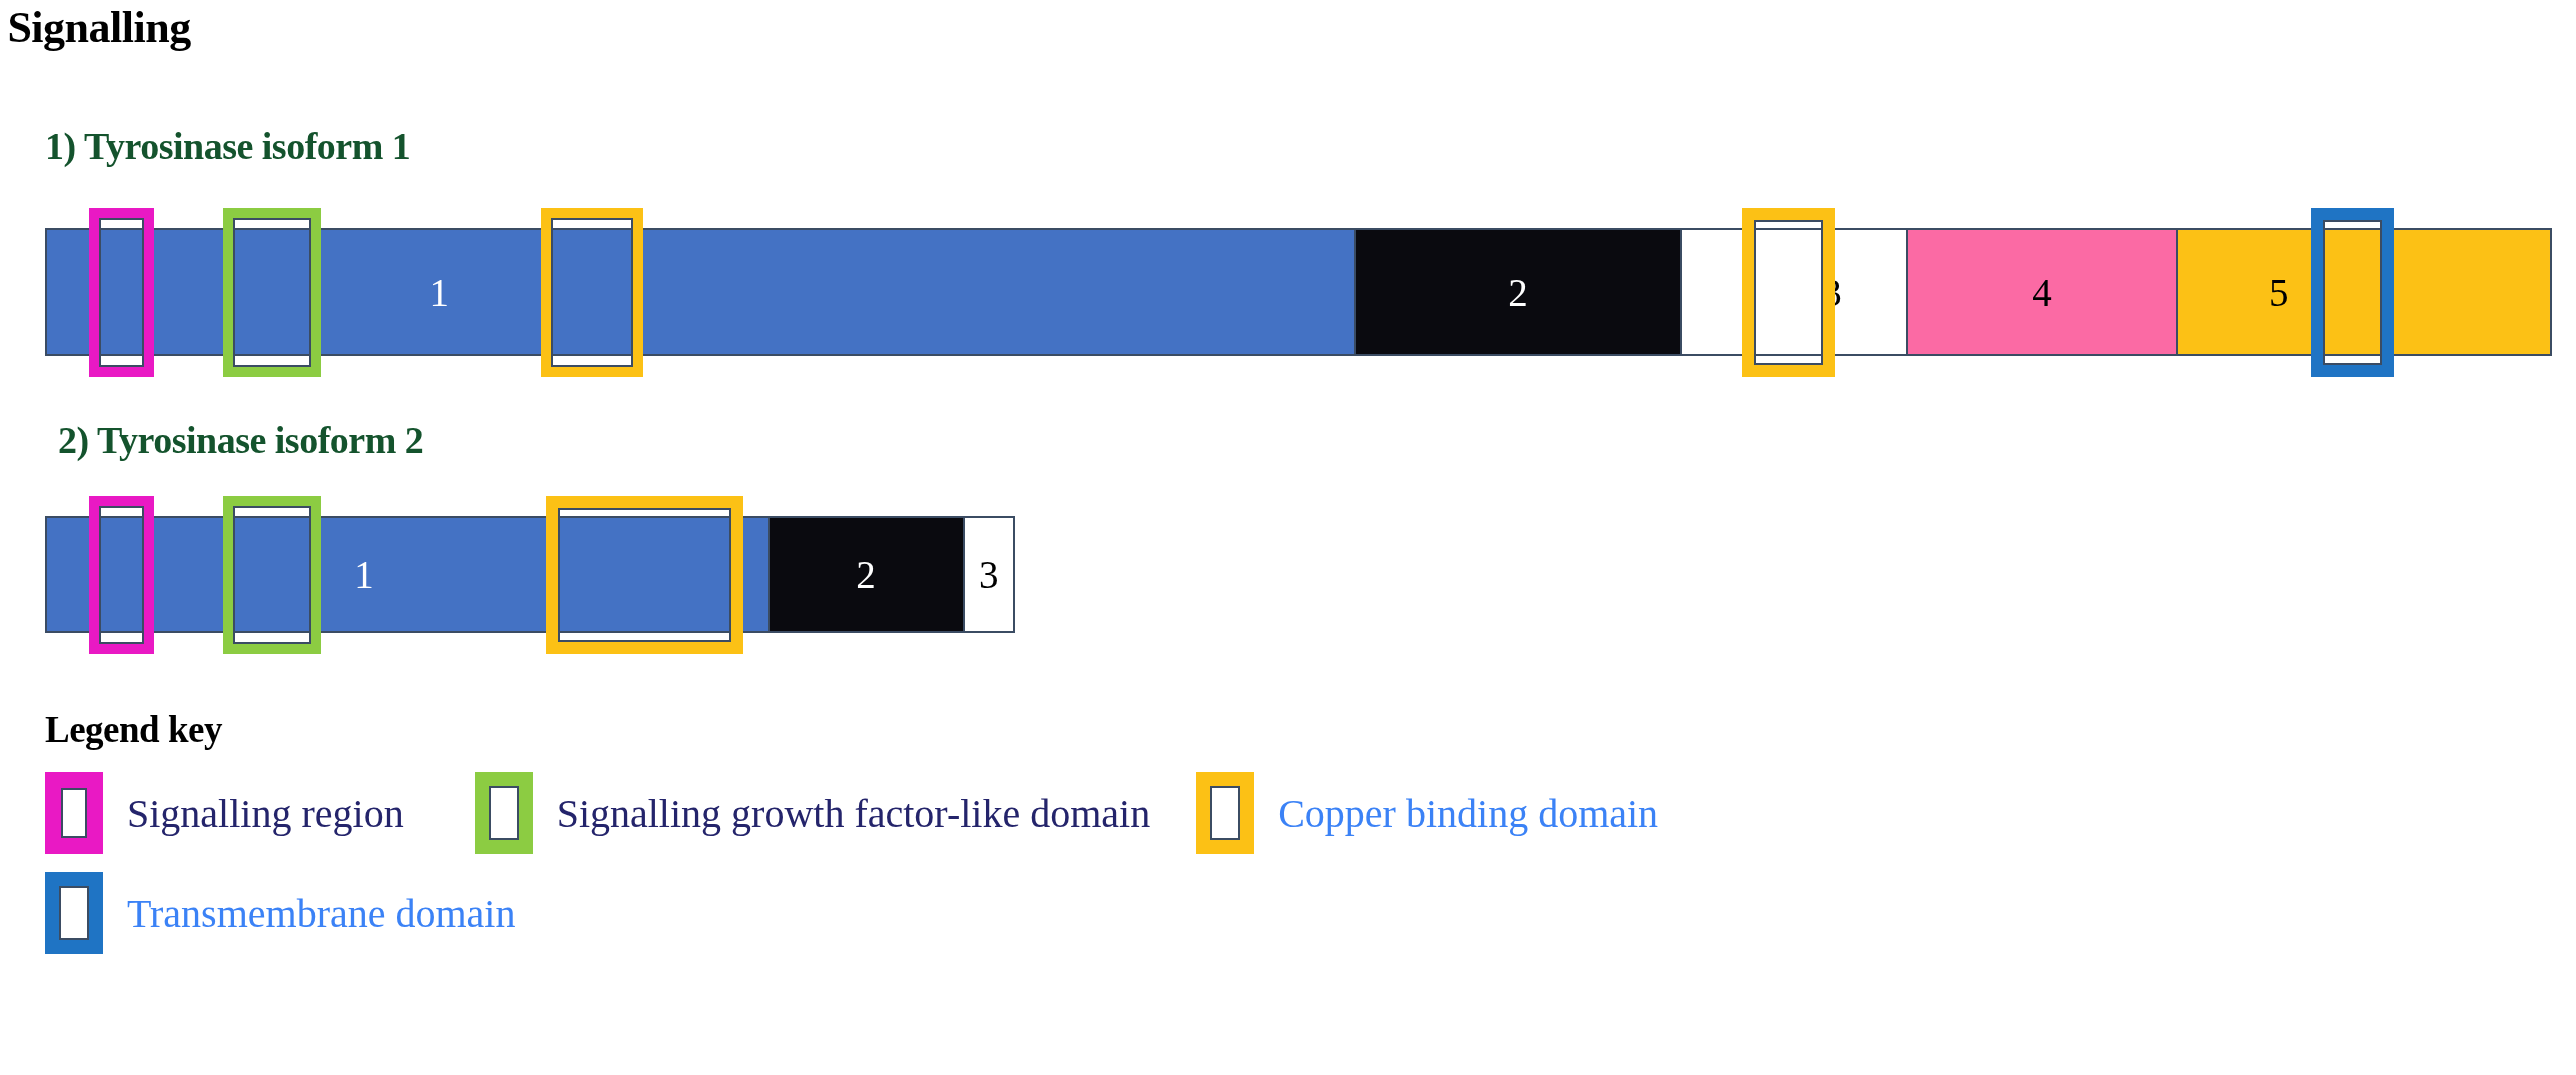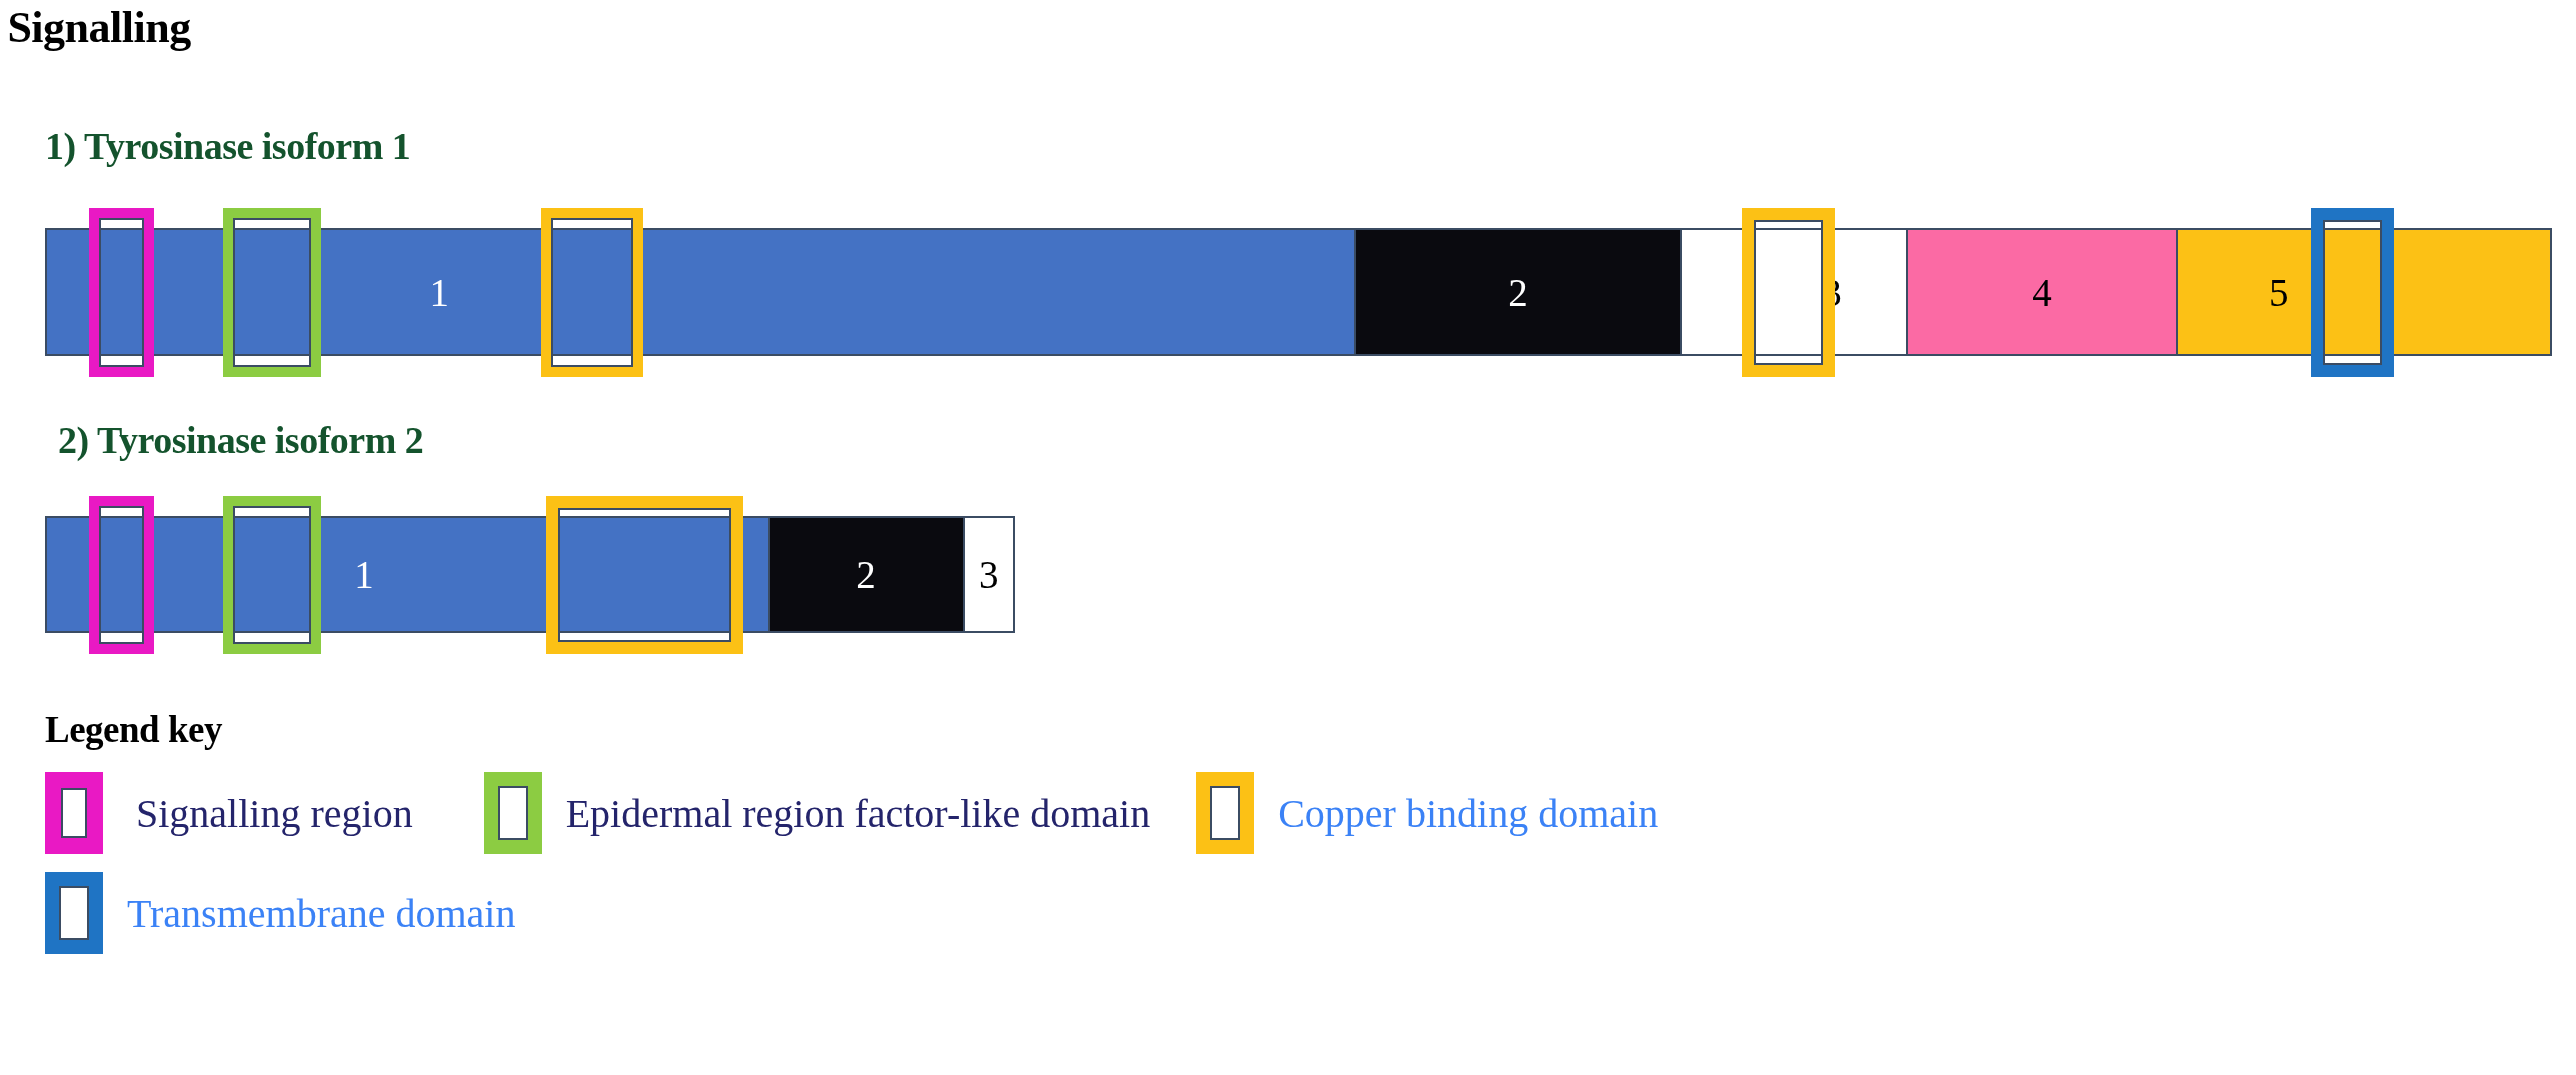--- a/index.html
+++ b/index.html
@@ -178,31 +178,31 @@
     </div>
     <div class="domain-box" style="left: 51.67%; width: 20.29%; height: 158px; top: -20.4px; border: 12px solid rgb(252, 193, 21);">
       <span class="inner-outline"></span>
     </div>
   </div>
 
 <div class="abs" id="legend-key-heading">Legend key</div>
 
 <div id="legend">
     <div class="legend-row">
-      <div class="legend-item" style="margin-right: 71px; gap: 9px;">
+      <div class="legend-item" style="margin-right: 71px;">
         <span class="legend-swatch" style="border: 16px solid rgb(233, 25, 196);">
           <span class="inner-outline"></span>
         </span>
         <span class="legend-label" style="color: rgb(36, 36, 107);">Signalling  region</span>
       </div>
       <div class="legend-item" style="margin-right: 46px;">
         <span class="legend-swatch" style="border: 14px solid rgb(140, 204, 66);">
           <span class="inner-outline"></span>
         </span>
-        <span class="legend-label" style="color: rgb(36, 36, 107);">Epidermal region  factor-like  domain</span>
+        <span class="legend-label" style="color: rgb(36, 36, 107);">Signalling growth  factor-like  domain</span>
       </div>
       <div class="legend-item">
         <span class="legend-swatch" style="border: 14px solid rgb(252, 193, 21);">
           <span class="inner-outline"></span>
         </span>
         <span class="legend-label" style="color: #3b82f6;">Copper binding domain</span>
       </div>
     </div>
     <div class="legend-row">
       <div class="legend-item">

